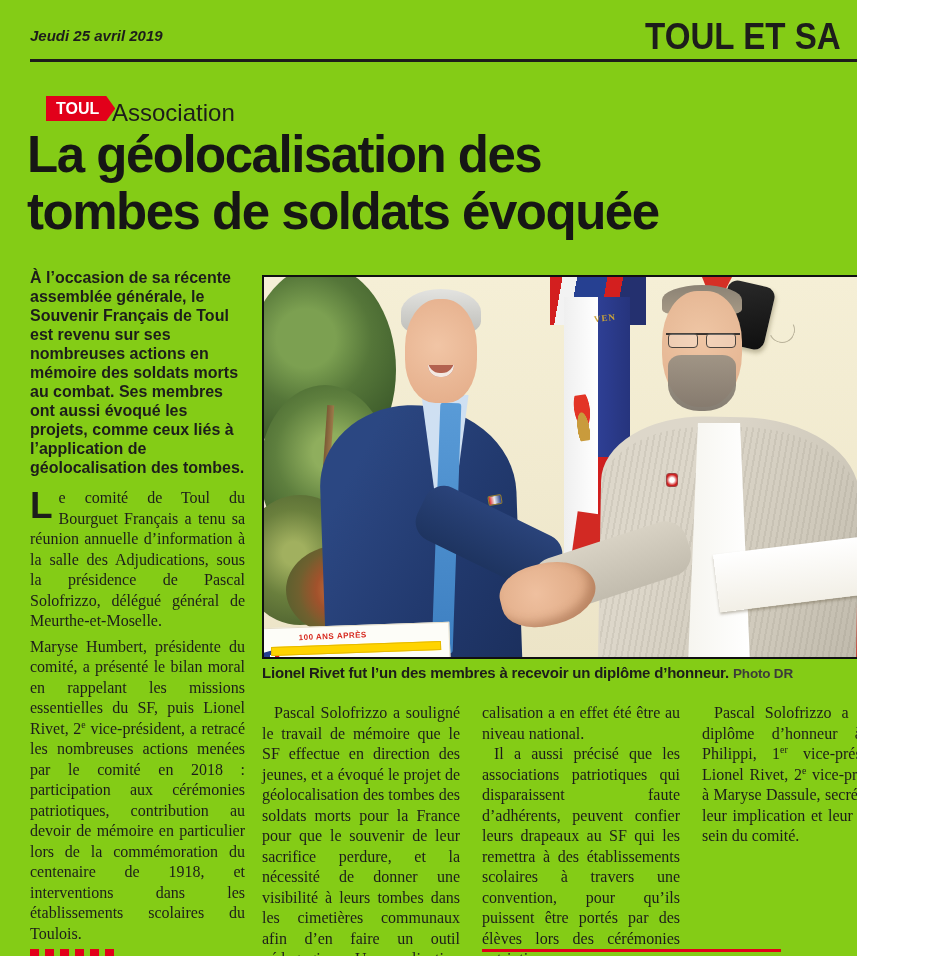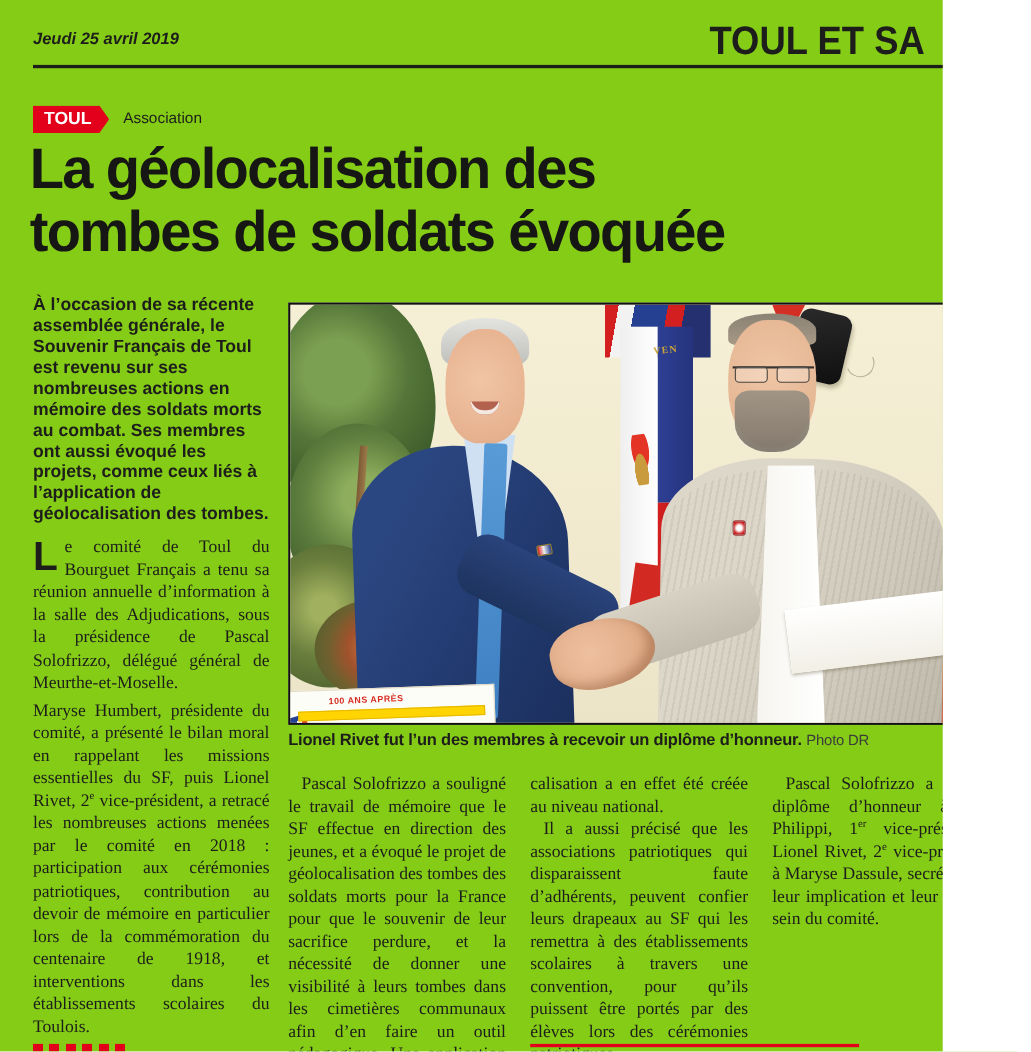--- a/index.html
+++ b/index.html
@@ -10,25 +10,25 @@
   }
   
   .date { position:absolute; left:30px; top:27px; font-style:italic; font-weight:600; font-size:15px; }
   .section-title {
     position:absolute; right:16px; top:16px; font-size:36px; font-weight:900;
     letter-spacing:0px; transform:scaleX(.92); transform-origin:right center; white-space:nowrap;
   }
   .masthead-rule { position:absolute; left:30px; top:59px; width:891px; height:3px; background:#1d1d1b; }
   
   .kicker-tag {
-    position:absolute; left:30px; top:96px; height:25px; padding:0 16px 0 10px;
+    position:absolute; left:46px; top:96px; height:25px; padding:0 16px 0 10px;
     background:#e2001a; color:#fff; font-weight:700; font-size:16px; line-height:25px;
     clip-path:polygon(0 0, calc(100% - 9px) 0, 100% 50%, calc(100% - 9px) 100%, 0 100%);
   }
-  .kicker-cat { position:absolute; left:112px; top:99px; font-size:14px; font-weight:400; }
+  .kicker-cat { position:absolute; left:112px; top:99px; font-size:24px; font-weight:400; }
   
   .headline {
     position:absolute; left:27px; top:126px; width:880px;
     font-size:52px; line-height:57px; font-weight:800; letter-spacing:-1.5px;
     color:#161615; white-space:pre-line; transform:scaleX(.98); transform-origin:left top;
   }
   
   .col { position:absolute; top:703px; font-family:"Liberation Serif", serif; font-size:16px; line-height:20.5px; text-align:justify; }
   .col p + p { }
   .col1 { position:absolute; left:30px; top:268px; width:215px; }
@@ -109,21 +109,21 @@
   .rm-glass-l { position:absolute; left:404px; top:56px; width:30px; height:15px; border:1.5px solid #4a443e; border-radius:4px; background:rgba(255,255,255,.25); }
   .rm-glass-r { position:absolute; left:442px; top:56px; width:30px; height:15px; border:1.5px solid #4a443e; border-radius:4px; background:rgba(255,255,255,.25); }
   .rm-pin { position:absolute; left:402px; top:196px; width:12px; height:14px; background:radial-gradient(circle,#fff 30%,#c22 70%); border:1px solid #944; border-radius:3px; }
   
   .paper { position:absolute; left:452px; top:268px; width:158px; height:58px; background:linear-gradient(180deg,#ffffff,#f2efe6); transform:rotate(-7deg); box-shadow:0 2px 3px rgba(80,70,40,.35); }
   .hands { position:absolute; left:236px; top:286px; width:96px; height:62px; background:radial-gradient(circle at 38% 45%,#eec0a0,#d9a37e); border-radius:44% 56% 52% 48%; transform:rotate(-14deg); box-shadow:inset -6px -6px 10px rgba(120,70,40,.35); }
   .hand2 { position:absolute; left:596px; top:286px; width:40px; height:48px; background:#e8bd9c; border-radius:50% 40% 40% 50%; }
   
   .caption { position:absolute; left:262px; top:664px; width:660px; font-size:15px; }
   .caption b { font-weight:700; letter-spacing:-.2px; }
-  .credit { font-weight:400; font-size:13.5px; color:#3c3c3a; letter-spacing:-.2px;text-align:right; }
+  .credit { font-weight:700; font-size:13.5px; color:#3c3c3a; letter-spacing:-.2px;text-align:right; }
   
   .edge-red-tag { position:absolute; left:930px; top:95px; width:7px; height:25px; background:#e2001a; }
   .edge-black-bar { position:absolute; left:932px; top:237px; width:5px; height:406px; background:#111; }
   .edge-photo-rest { position:absolute; left:932px; top:643px; width:5px; height:57px; background:linear-gradient(180deg,#c0392b 0 30%,#d8cfc0 30% 70%,#b9bdb4 70%); }
   .edge-red-ticks { position:absolute; left:932px; top:705px; width:4px; height:226px;
     background:repeating-linear-gradient(180deg,#e2001a 0 8px,transparent 8px 26px); }
   .edge-black-bottom { position:absolute; left:932px; top:933px; width:5px; height:23px; background:#111; }
   .cut-red-text { position:absolute; left:30px; top:949px; width:88px; height:7px;
     background:repeating-linear-gradient(90deg,#e2001a 0 9px,transparent 9px 15px); }
   .bottom-red-rule { position:absolute; left:482px; top:949px; width:299px; height:3px; background:#e2001a; }
@@ -211,21 +211,21 @@
       </div>
     </div>
   </figure>
 
   <figcaption class="caption"><b>Lionel Rivet fut l’un des membres à recevoir un diplôme d’honneur.</b> <span class="credit">Photo DR</span></figcaption>
 
   <div class="col col2">
     <p class="indent">Pascal Solofrizzo a souligné le travail de mémoire que le SF effectue en direction des jeunes, et a évoqué le projet de géolocalisation des tombes des soldats morts pour la France pour que le souvenir de leur sacrifice perdure, et la nécessité de donner une visibilité à leurs tombes dans les cimetières communaux afin d’en faire un outil pédagogique. Une application de géolo-</p>
   </div>
   <div class="col col3">
-    <p>calisation a en effet été créée au niveau national.</p>
+    <p>calisation a en effet été être au niveau national.</p>
     <p class="indent">Il a aussi précisé que les associations patriotiques qui disparaissent faute d’adhérents, peuvent confier leurs drapeaux au SF qui les remettra à des établissements scolaires à travers une convention, pour qu’ils puissent être portés par des élèves lors des cérémonies patriotiques.</p>
 
   </div>
   <div class="col col4">
     <p class="indent">Pascal Solofrizzo a remis un diplôme d’honneur à Didier Philippi, 1<sup>er</sup> vice-président, à Lionel Rivet, 2<sup>e</sup> vice-président et à Maryse Dassule, secrétaire pour leur implication et leur travail au sein du comité.</p>
   </div>
 
   <div class="edge-red-tag"></div>
   <div class="edge-black-bar"></div>
   <div class="edge-photo-rest"></div>

